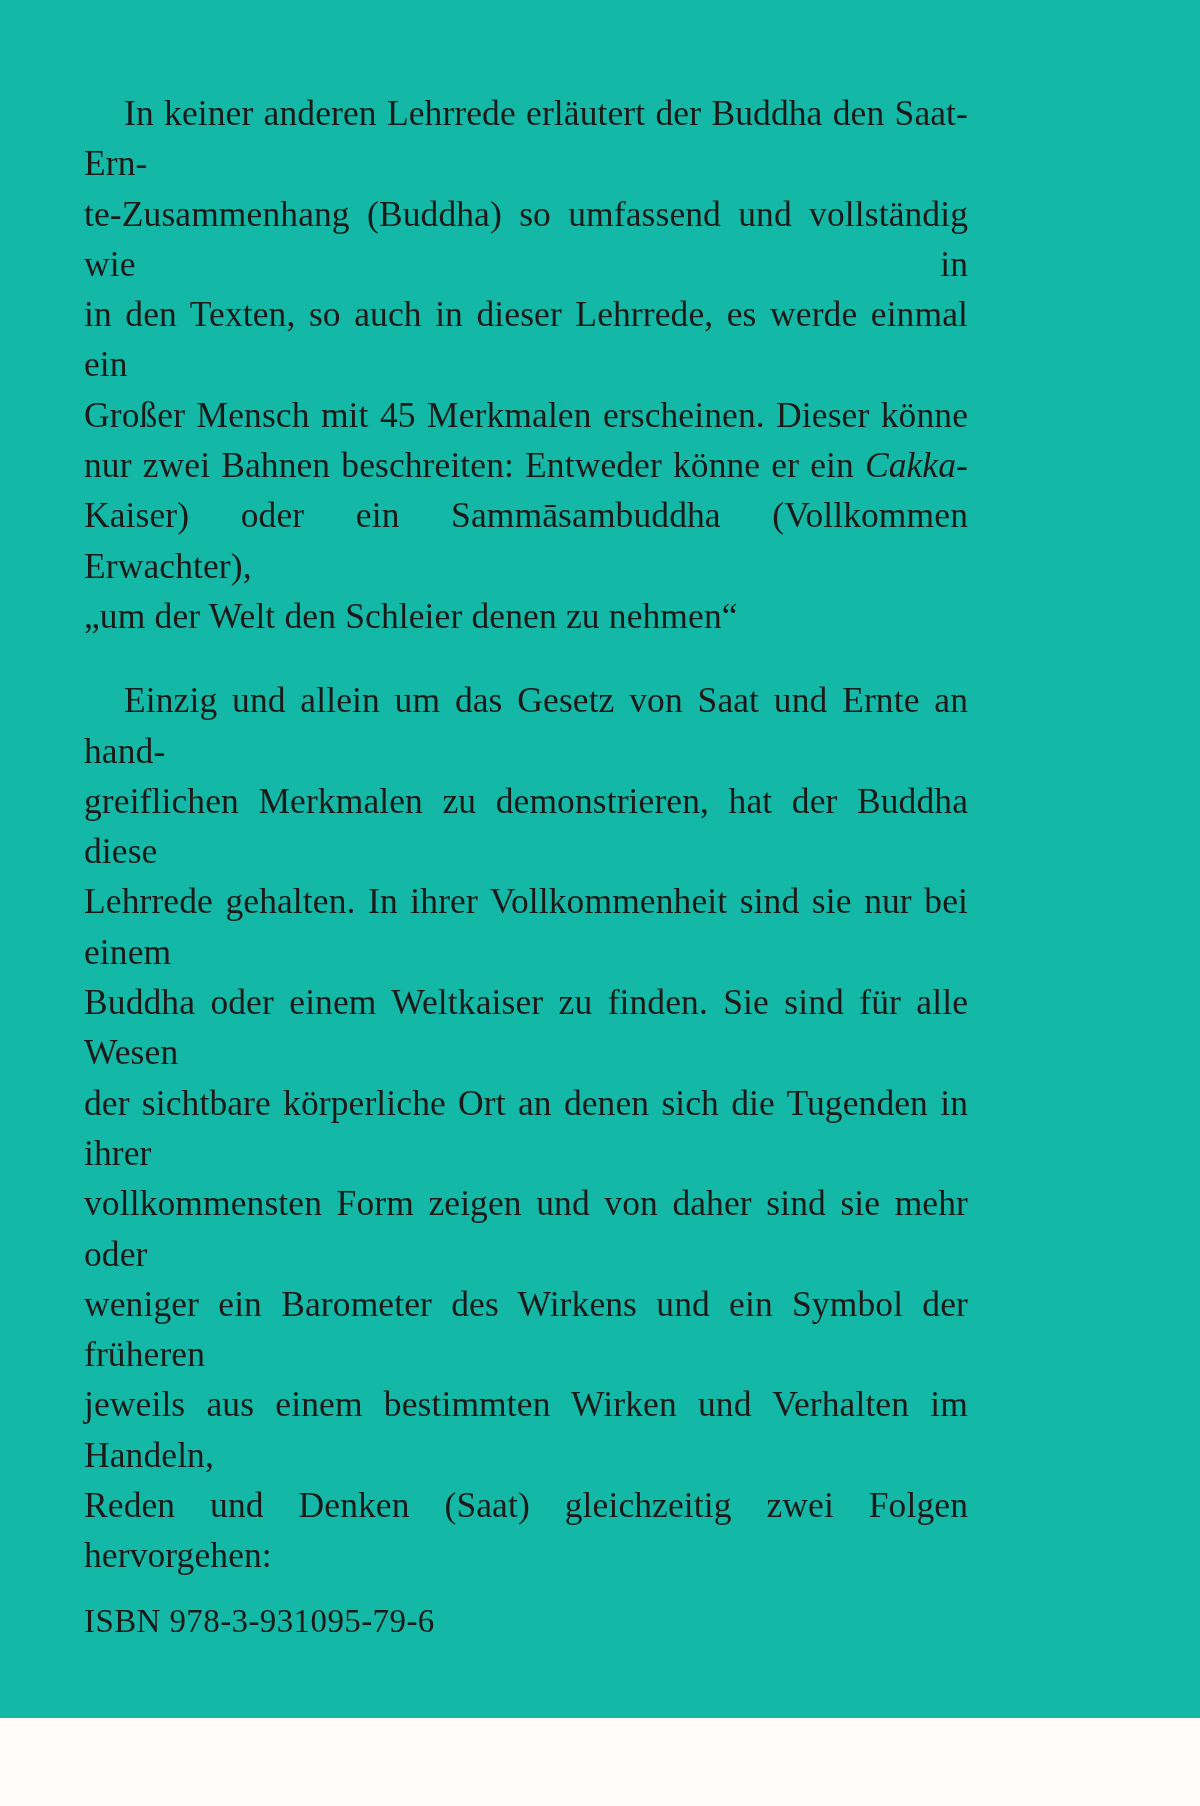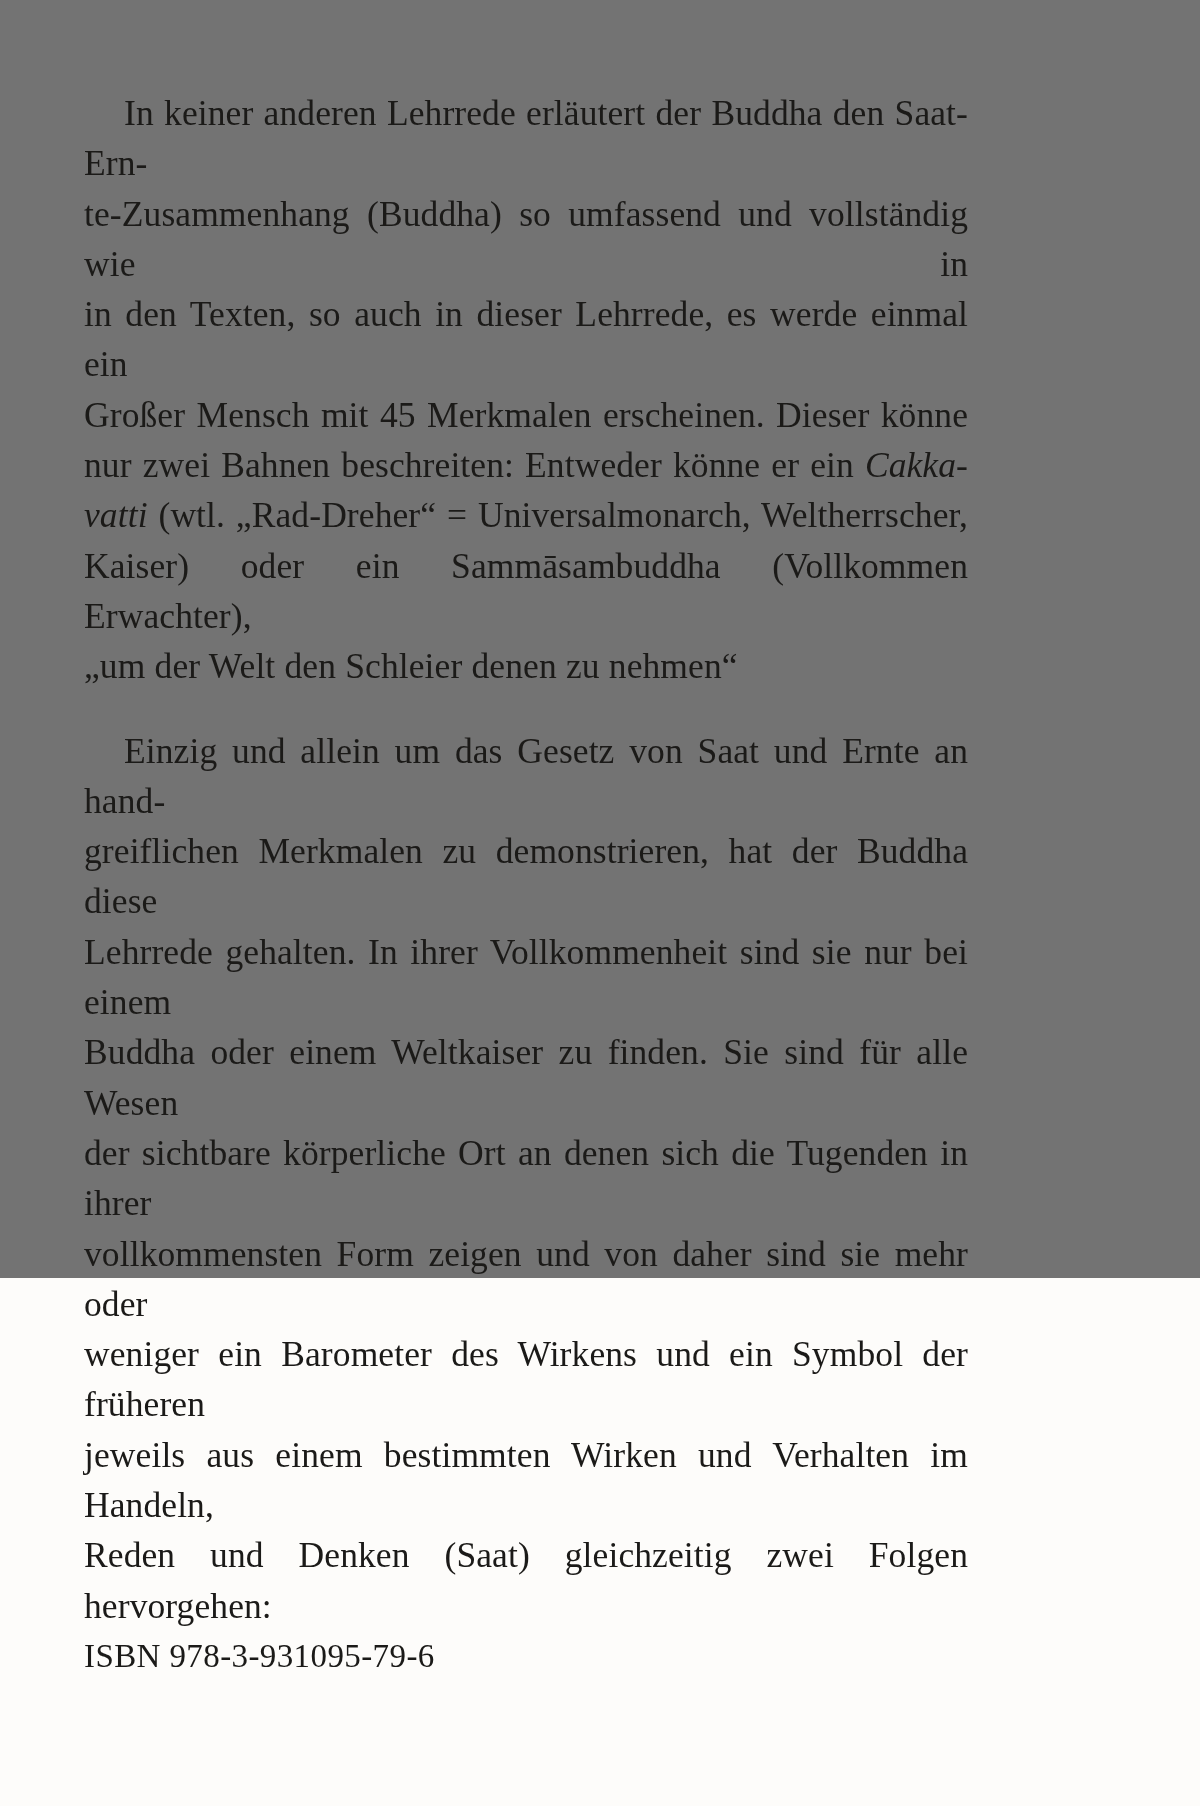--- a/index.html
+++ b/index.html
@@ -15,22 +15,22 @@
     color: #1b1a18;
     position: relative;
     overflow: hidden;
   }
 
   .page {
     position: absolute;
     left: 0;
     top: 0;
     width: 1200px;
-    height: 1278px;
-    background: #737373;
+    height: 1718px;
+    background: #14b8a6;
   }
 
   .textblock {
     position: absolute;
     left: 84px;
     top: 88px;
     width: 884px;
   }
 
   .para {
@@ -64,42 +64,41 @@
     text-indent: 40px;
   }
 
   .ital {
     font-style: italic;
   }
 
   .isbn {
     position: absolute;
     left: 84px;
-    top: 1635px;
+    top: 1600px;
     font-size: 33px;
     line-height: 42px;
     letter-spacing: 0.4px;
     color: #1b1a18;
     font-family: "Liberation Serif", "DejaVu Serif", serif;
   }
 </style>
 </head>
 <body>
 
 <div class="page">
 
   <div class="textblock">
 
   <p class="para">
         <span class="line indent"><span>In keiner anderen Lehrrede erläutert der Buddha den Saat-Ern-</span></span>
         <span class="line"><span>te-Zusammenhang (Buddha) so umfassend und vollständig wie in</span></span>
         <span class="line"><span>in den Texten, so auch in dieser Lehrrede, es werde einmal ein</span></span>
         <span class="line"><span>Großer Mensch mit 45 Merkmalen erscheinen. Dieser könne</span></span>
         <span class="line"><span>nur zwei Bahnen beschreiten: Entweder könne er ein </span><span class="ital">Cakka-</span></span>
-        <span class="line"><span class="ital">vatti</span><span> (wtl. „Rad-Dreher“ = Universalmonarch, Weltherrscher,</span></span>
         <span class="line"><span>Kaiser) oder ein Sammāsambuddha (Vollkommen Erwachter),</span></span>
         <span class="line last"><span>„um der Welt den Schleier denen zu nehmen“</span></span>
       </p>
       <p class="para">
         <span class="line indent"><span>Einzig und allein um das Gesetz von Saat und Ernte an hand-</span></span>
         <span class="line"><span>greiflichen Merkmalen zu demonstrieren, hat der Buddha diese</span></span>
         <span class="line"><span>Lehrrede gehalten. In ihrer Vollkommenheit sind sie nur bei einem</span></span>
         <span class="line"><span>Buddha oder einem Weltkaiser zu finden. Sie sind für alle Wesen</span></span>
         <span class="line"><span>der sichtbare körperliche Ort an denen sich die Tugenden in ihrer</span></span>
         <span class="line"><span>vollkommensten Form zeigen und von daher sind sie mehr oder</span></span>

